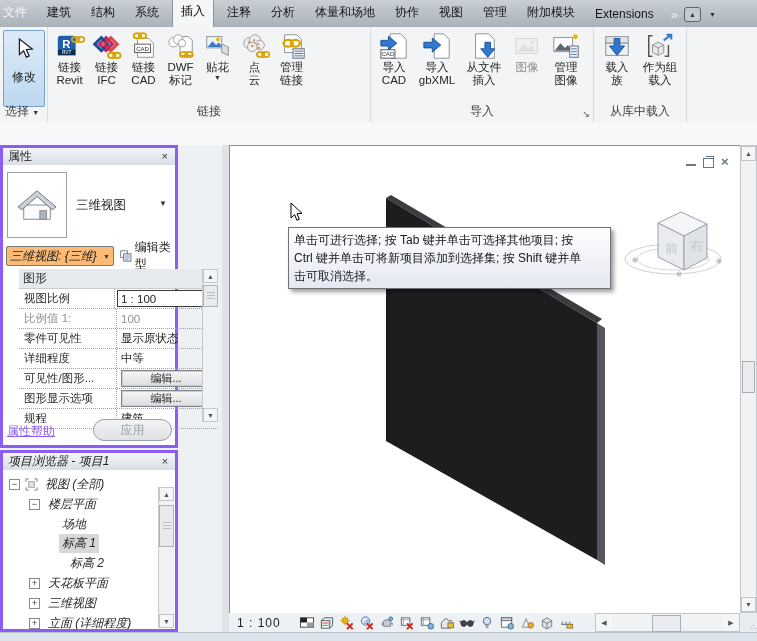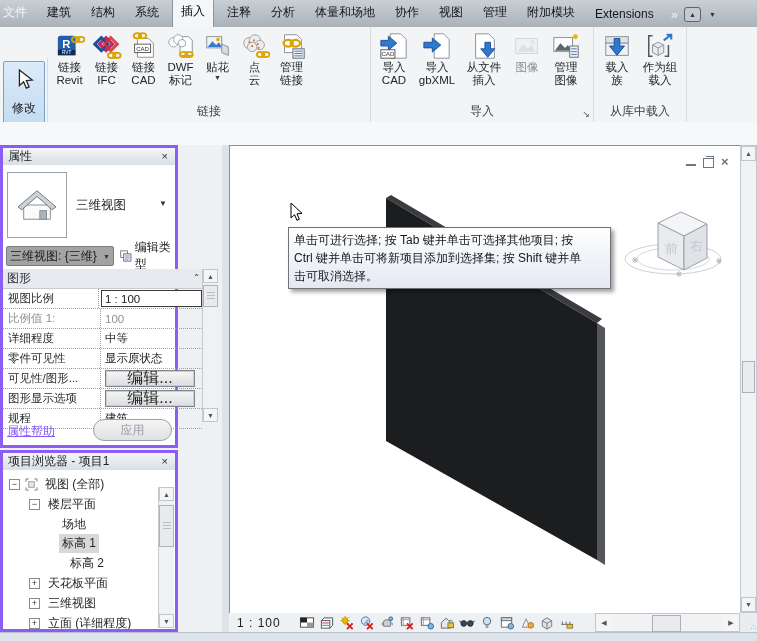--- a/index.html
+++ b/index.html
@@ -25,21 +25,21 @@
   .pbtns{display:flex;padding:2px 2px 0 3px;}
   .rbtn{width:37px;height:72px;display:flex;flex-direction:column;align-items:center;padding-top:2px;
         border-radius:2px;}
   .rbtn svg{width:30px;height:30px;flex:none;}
   .rbtn .l1,.rbtn .l2{font-size:11.5px;line-height:13px;white-space:nowrap;color:#23262a;}
   .rbtn.disabled{opacity:.5;}
   .plabel{position:absolute;left:0;right:0;bottom:2px;text-align:center;font-size:12px;color:#3d4247;}
   .plaunch{position:absolute;right:3px;bottom:3px;font-size:9px;color:#555;}
   .ddv{font-size:7px;color:#333;}
   
-  #selpanel{width:47px;margin-top:31px;}
+  #selpanel{width:47px;}
   #modifybtn{position:absolute;left:3px;top:3px;width:40px;height:69px;
              background:linear-gradient(#dcebf9,#bed8ef);border:1px solid #77a2cc;border-radius:2px;
              display:flex;flex-direction:column;align-items:center;justify-content:flex-start;padding-top:6px;}
   #modifybtn svg{width:22px;height:26px;}
   #modifybtn .l1{margin-top:6px;font-size:12px;}
   #selpanel .plabel{text-align:left;padding-left:5px;}
 
   
   #midgap{position:absolute;left:0;top:122px;width:757px;height:23px;background:#f6f8f9;}
 
@@ -49,57 +49,57 @@
           display:flex;align-items:center;padding:0 5px;font-size:12px;color:#222;}
   .ptitle .grow{flex:1;}
   .xbtn{font-size:11px;color:#333;padding:0 2px;line-height:11px;}
   #properties{top:145px;height:303px;}
   #propbody{position:absolute;left:0;top:17px;right:0;bottom:0;background:#fff;}
   #prevbox{position:absolute;left:4px;top:7px;width:58px;height:64px;background:#fff;border:1px solid #9aa1a8;
            display:flex;align-items:center;justify-content:center;}
   #prevlabel{position:absolute;left:73px;top:32px;font-size:12.5px;}
   #prevdd{position:absolute;right:8px;top:34px;font-size:8px;color:#333;}
   #typerow{position:absolute;left:0;top:78px;right:0;height:26px;display:flex;align-items:center;}
-  #typesel{margin-left:3px;width:126px;height:20px;border:1px solid #757d85;background:#a3a3a3;border-radius:2px;
-           display:flex;align-items:center;padding:0 3px;box-sizing:border-box;}
+  #typesel{margin-left:3px;width:126px;height:20px;border:1px solid #757d85;background:#fdba74;border-radius:2px;
+           display:flex;align-items:center;padding:0 3px;box-sizing:border-box;font-style:italic;}
   #typesel .grow{flex:1;white-space:nowrap;overflow:hidden;font-size:12px;}
   #edittype{margin-left:6px;display:flex;align-items:center;gap:3px;font-size:12px;}
   #edittype svg{width:14px;height:14px;}
   
-  #pgrid{position:absolute;left:0;top:104px;width:199px;}
+  #pgrid{position:absolute;left:16px;top:104px;width:199px;}
   .ghead{height:19px;background:#e6eaee;border-bottom:1px solid #c7ccd1;display:flex;align-items:center;
          padding:0 4px;color:#2d3135;}
   .ghead .grow{flex:1;}
   .gcaret{font-size:10px;color:#555;font-weight:bold;}
   .prow{height:19px;display:flex;border-bottom:1px dotted #9aa0a7;align-items:center;}
   .pl{width:92px;padding-left:5px;border-right:1px dotted #9aa0a7;white-space:nowrap;overflow:hidden;
       font-size:11.5px;color:#2a2d30;align-self:stretch;display:flex;align-items:center;}
   .pv{flex:1;padding-left:4px;font-size:11.5px;color:#222;display:flex;align-items:center;}
   .prow.dim .pl,.prow.dim .pv{color:#8d9298;}
   .pv .inputbox{margin-left:-2px;width:96px;height:15px;border:1px solid #3c3c3c;background:#fff;
                 display:flex;align-items:center;padding-left:3px;}
   .pv .editbtn{width:88px;height:15px;background:linear-gradient(#f6f6f6,#dcdddf);border:1px solid #7e858c;
                box-shadow:0 0 0 1px #c9ced3 inset;display:flex;align-items:center;justify-content:center;
-               font-size:16px;color:#222;}
+               font-size:11px;color:#222;}
   
   #gscroll{position:absolute;left:199px;top:104px;width:16px;height:153px;background:#f0f1f3;
            border-left:1px solid #c6cbd0;box-sizing:border-box;}
   .sbtn{height:14px;display:flex;align-items:center;justify-content:center;font-size:7px;color:#555;
         background:#f4f5f6;border:1px solid #c2c7cc;box-sizing:border-box;}
   .sthumb{background:#e8eaed;border:1px solid #aeb4ba;box-sizing:border-box;
           background-image:repeating-linear-gradient(#b9bfc5 0 1px,transparent 1px 3px);
           background-size:8px 8px;background-position:center;background-repeat:no-repeat;}
   #gscroll .sthumb{height:22px;margin-top:2px;}
   #gscroll .down{position:absolute;bottom:0;left:0;right:0;}
   #phelp{position:absolute;left:4px;bottom:5px;color:#8b5cf6;text-decoration:underline;font-size:12px;}
   #applybtn{position:absolute;right:3px;bottom:4px;width:77px;height:20px;
             background:linear-gradient(#f4f4f5,#dfe1e3);border:1px solid #9ba1a8;border-radius:11px;
             display:flex;align-items:center;justify-content:center;color:#9aa0a6;}
 
-  #browser{top:450px;height:182px;}
+  #browser{top:450px;height:182px;font-style:italic;}
   #tree{position:absolute;left:0;top:17px;right:0;bottom:0;background:#fff;overflow:hidden;}
   .trow{position:absolute;height:18px;display:flex;align-items:center;white-space:nowrap;}
   .expander{width:9px;height:9px;border:1px solid #848b92;background:#fff;display:inline-flex;
             align-items:center;justify-content:center;font-size:9px;line-height:8px;color:#333;
             margin-right:5px;flex:none;}
   .tlabel{font-size:12px;color:#1e2124;padding:1px 3px;}
   .tlabel.sel{background:#d8d8d8;}
   .ticon{margin-right:4px;display:inline-flex;}
   #tscroll{position:absolute;right:1px;top:17px;width:15px;bottom:1px;background:#f0f1f3;
            border-left:1px solid #c6cbd0;}
@@ -423,26 +423,26 @@
           <div class="pl">视图比例</div>
           <div class="pv">
               <span class="inputbox">1 : 100</span>
             </div>
         </div>
         <div class="prow dim">
           <div class="pl">比例值 1:</div>
           <div class="pv">100</div>
         </div>
         <div class="prow">
+          <div class="pl">零件可见性</div>
+          <div class="pv">显示原状态</div>
+        </div>
+        <div class="prow">
           <div class="pl">详细程度</div>
           <div class="pv">中等</div>
-        </div>
-        <div class="prow">
-          <div class="pl">零件可见性</div>
-          <div class="pv">显示原状态</div>
         </div>
         <div class="prow">
           <div class="pl">可见性/图形...</div>
           <div class="pv">
               <span class="editbtn">编辑...</span>
             </div>
         </div>
         <div class="prow">
           <div class="pl">图形显示选项</div>
           <div class="pv">

